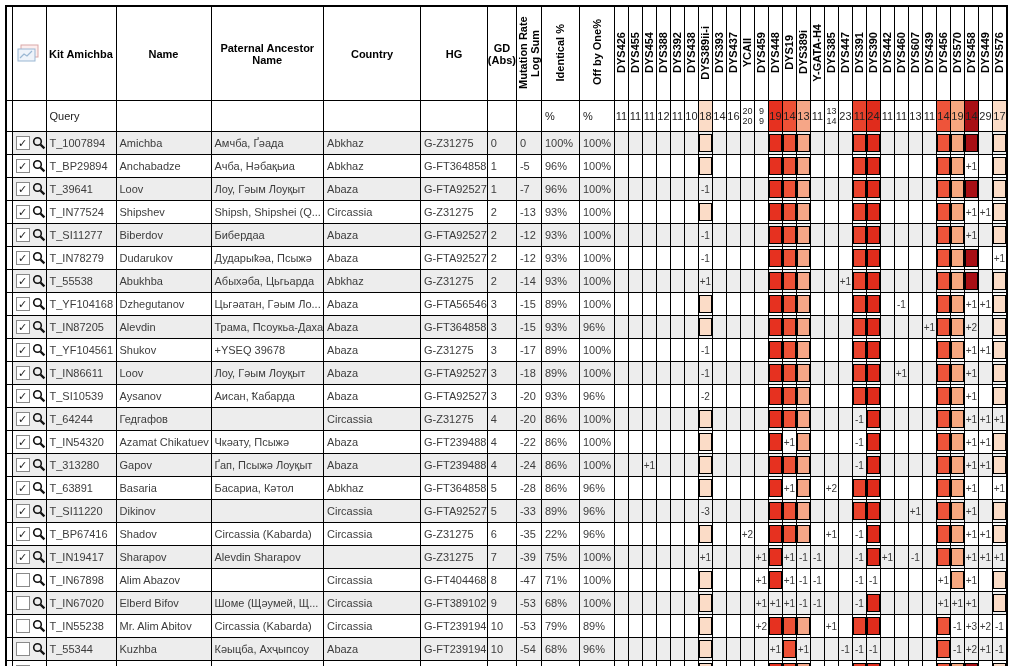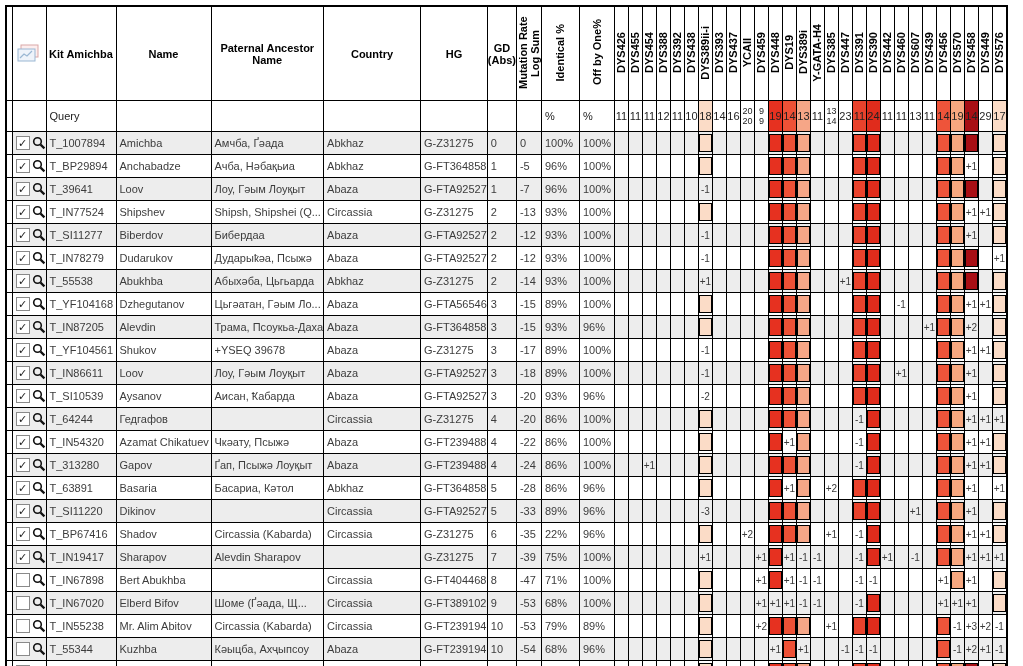--- a/index.html
+++ b/index.html
@@ -1323,21 +1323,21 @@
           <td class="m">+1</td>
           <td class="m">+1</td>
         </tr>
         <tr class="even">
           <td class="sp"></td>
           <td class="selwrap"><span class="cb"></span><svg width="14" height="14" viewBox="0 0 14 14" class="mag">
               <circle cx="5.5" cy="5.5" r="3.8" fill="none" stroke="#111" stroke-width="1.6"></circle>
               <line x1="8.6" y1="8.6" x2="12.4" y2="12.4" stroke="#111" stroke-width="2.2"></line>
             </svg></td>
           <td class="txt">T_IN67898</td>
-          <td class="txt">Bert Abukhba</td>
+          <td class="txt">Alim Abazov</td>
           <td class="txt"></td>
           <td class="txt">Circassia</td>
           <td class="txt">G-FT404468</td>
           <td class="txt">8</td>
           <td class="txt">-47</td>
           <td class="txt">71%</td>
           <td class="txt">100%</td>
           <td class="m"></td>
           <td class="m"></td>
           <td class="m"></td>
@@ -1376,21 +1376,21 @@
           </td>
         </tr>
         <tr class="odd">
           <td class="sp"></td>
           <td class="selwrap"><span class="cb"></span><svg width="14" height="14" viewBox="0 0 14 14" class="mag">
               <circle cx="5.5" cy="5.5" r="3.8" fill="none" stroke="#111" stroke-width="1.6"></circle>
               <line x1="8.6" y1="8.6" x2="12.4" y2="12.4" stroke="#111" stroke-width="2.2"></line>
             </svg></td>
           <td class="txt">T_IN67020</td>
           <td class="txt">Elberd Bifov</td>
-          <td class="txt">Шоме (Ґәада, Щ...</td>
+          <td class="txt">Шоме (Щәумей, Щ...</td>
           <td class="txt">Circassia</td>
           <td class="txt">G-FT389102</td>
           <td class="txt">9</td>
           <td class="txt">-53</td>
           <td class="txt">68%</td>
           <td class="txt">100%</td>
           <td class="m"></td>
           <td class="m"></td>
           <td class="m"></td>
           <td class="m"></td>

